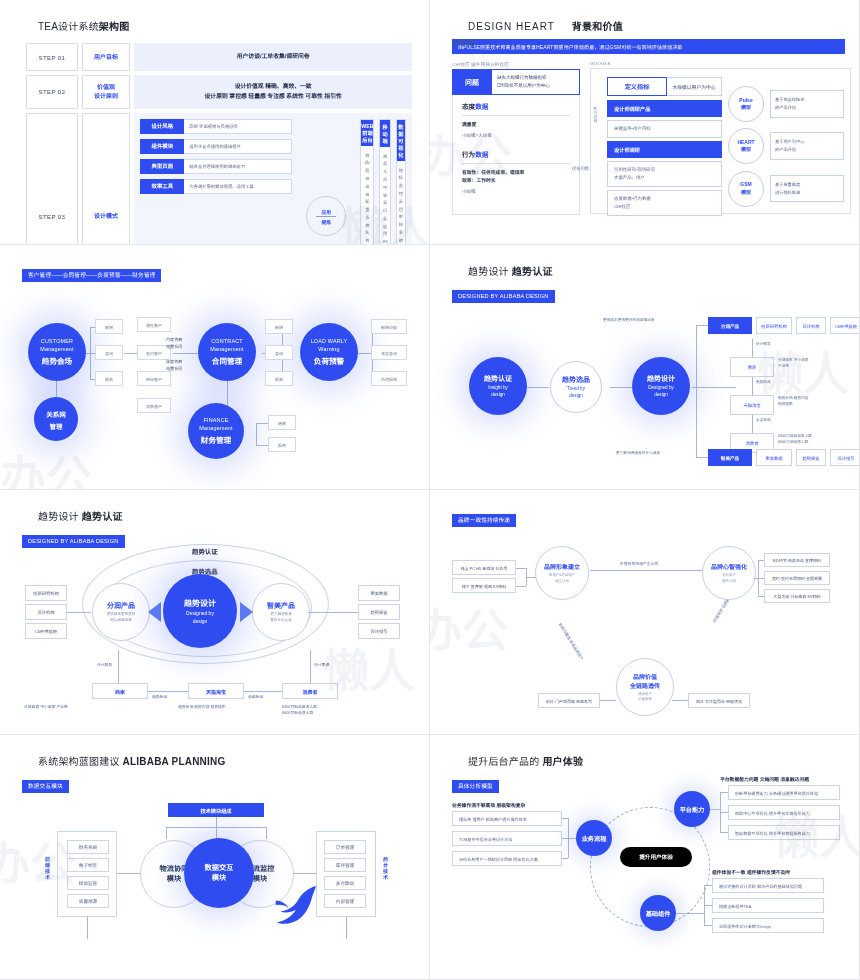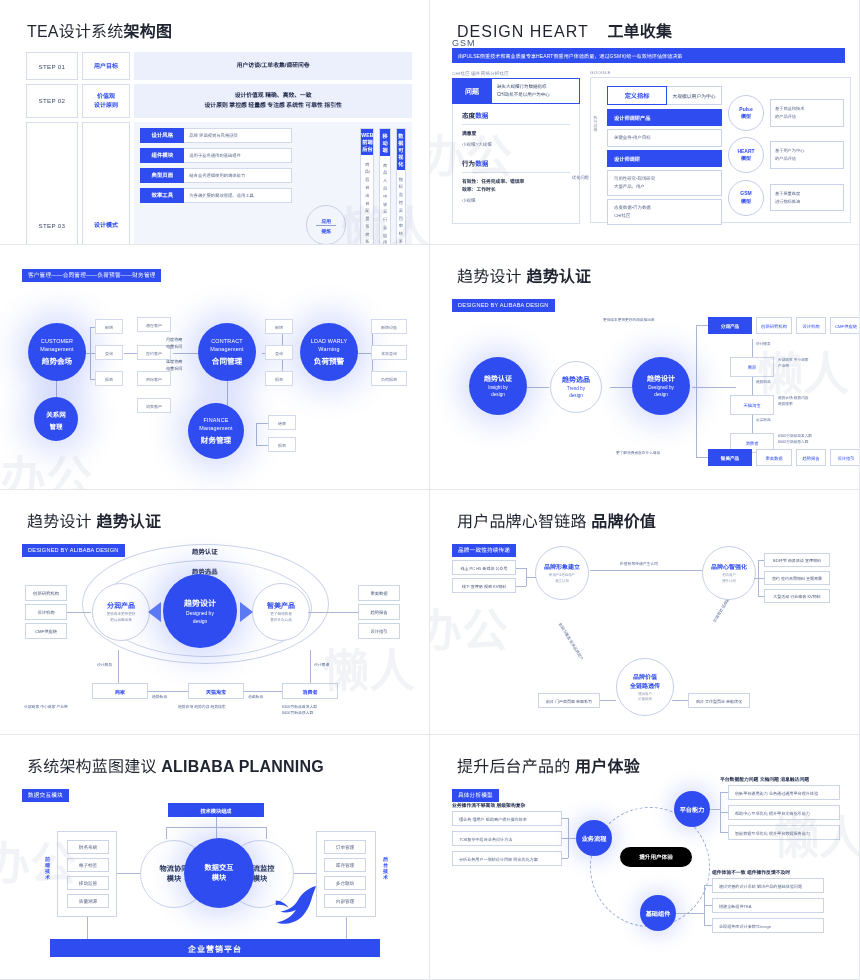--- a/index.html
+++ b/index.html
@@ -18,21 +18,21 @@
     width:860px;height:980px;
   }
   .slide{
     position:relative;
     background:#ffffff;
     border-right:1px solid #e3e6eb;
     border-bottom:1px solid #e3e6eb;
     overflow:hidden;
   }
   .slide-inner{position:absolute;left:0;top:0;right:0;bottom:0;padding:18px 14px 10px 22px;}
-  .title{font-size:16px;font-weight:400;letter-spacing:.2px;color:#1f2430;margin:0 0 6px 5px;white-space:nowrap;}
+  .title{font-size:10px;font-weight:400;letter-spacing:.2px;color:#1f2430;margin:0 0 6px 16px;white-space:nowrap;}
   .title b{font-weight:700;}
   .subbar{
     display:inline-block;background:#2f4cf0;color:#fff;
     font-size:5.6px;line-height:9px;padding:2px 6px;letter-spacing:.2px;white-space:nowrap;
   }
   .wm{position:absolute;pointer-events:none;opacity:.10;font-size:46px;color:#8b95ad;font-weight:700;}
   .ln{position:absolute;background:#aab6d6;}
   .lnh{height:1px;}
   .lnv{width:1px;}
 
@@ -210,21 +210,21 @@
       </tbody>
         </table>
       <div class="wm" style="right:-4px;bottom:-14px">懒人</div>
     </div>
   </div>
 
   <div class="slide s2">
     <div class="slide-inner">
       <div class="title">
         <span style="letter-spacing:1px">DESIGN HEART</span>
-        <b style="margin-left:14px">工单收集</b>
+        <b style="margin-left:14px">背景和价值</b>
       </div>
       <div class="ghost">GSM</div>
       <div class="banner">由PULSE侧重技术和商业质量专享HEART侧重用户体验质量，通过GSM可统一有效地评估体验决策</div>
 
       <div style="display:flex;gap:10px;margin-top:7px">
         <div style="width:128px">
           <div class="lbl">CHI社区 国外网络分析社区</div>
           <div class="card leftcard">
             <div class="qrow">
               <div class="qtag">问题</div>
@@ -512,23 +512,20 @@
       <div class="nt pre" style="left:178px;top:214px">趋势会场 趋势内容 趋势搜索</div>
       <div class="nt pre" style="left: 282px; top: 214px; white-space: pre-line;">6300万新品首发人群
 6000万新品感人群</div>
 
       <div class="wm" style="right:14px;bottom:34px">懒人</div>
     </div>
   </div>
 
   <div class="slide s6">
     <div class="slide-inner">
-      <div class="title">
-        <span>用户品牌心智链路</span> <b>品牌价值</b>
-      </div>
       <div class="subbar">品牌一致性持续传递</div>
 
       <div class="ln lnh" style="left:160px;top:80px;width:120px"></div>
       <div class="nt" style="left:190px;top:71px">价值有效传递产生认同</div>
       <div class="nt" style="left:132px;top:132px;transform:rotate(58deg);transform-origin:left top">影响力覆盖 延续品牌用户</div>
       <div class="nt" style="left:286px;top:128px;transform:rotate(-58deg);transform-origin:left bottom">价值有效 延续触控</div>
 
       <div class="cc" style="left:105px;top:56px;width:52px;height:52px;border:1px solid #c6cfe6;background:#fff;color:#2f4cf0">
         <div style="font-size:6px;font-weight:700">品牌形象建立</div>
         <div class="pre" style="font-size: 3.4px; color: rgb(139, 151, 180); margin-top: 2px; line-height: 1.6; white-space: pre-line;">新用户&amp;老自用户
@@ -615,21 +612,20 @@
         <div>模块</div>
       </div>
 
       <svg style="position:absolute;left:272px;top:150px;width:46px;height:44px" viewBox="0 0 100 96">
         <path d="M96 2 C80 6 64 18 56 34 C48 48 34 56 18 58 C28 62 42 60 52 54 C44 68 28 78 10 82 C26 88 48 84 62 72 C76 60 84 40 88 24 Z" fill="#2f4cf0"></path>
         <path d="M8 34 C18 34 30 40 36 50 C28 44 18 42 8 44 Z" fill="#2f4cf0"></path>
       </svg>
 
       <div class="ln lnv" style="left:87px;top:182px;height:22px"></div>
       <div class="ln lnv" style="left:346px;top:182px;height:22px"></div>
-      <div class="btm" style="left:50px;top:204px;width:330px;height:18px">企业营销平台</div>
 
       <div class="wm" style="left:-16px;top:92px">办公</div>
     </div>
   </div>
 
   <div class="slide s8">
     <div class="slide-inner">
       <div class="title">
         <span>提升后台产品的</span> <b>用户体验</b>
       </div>

